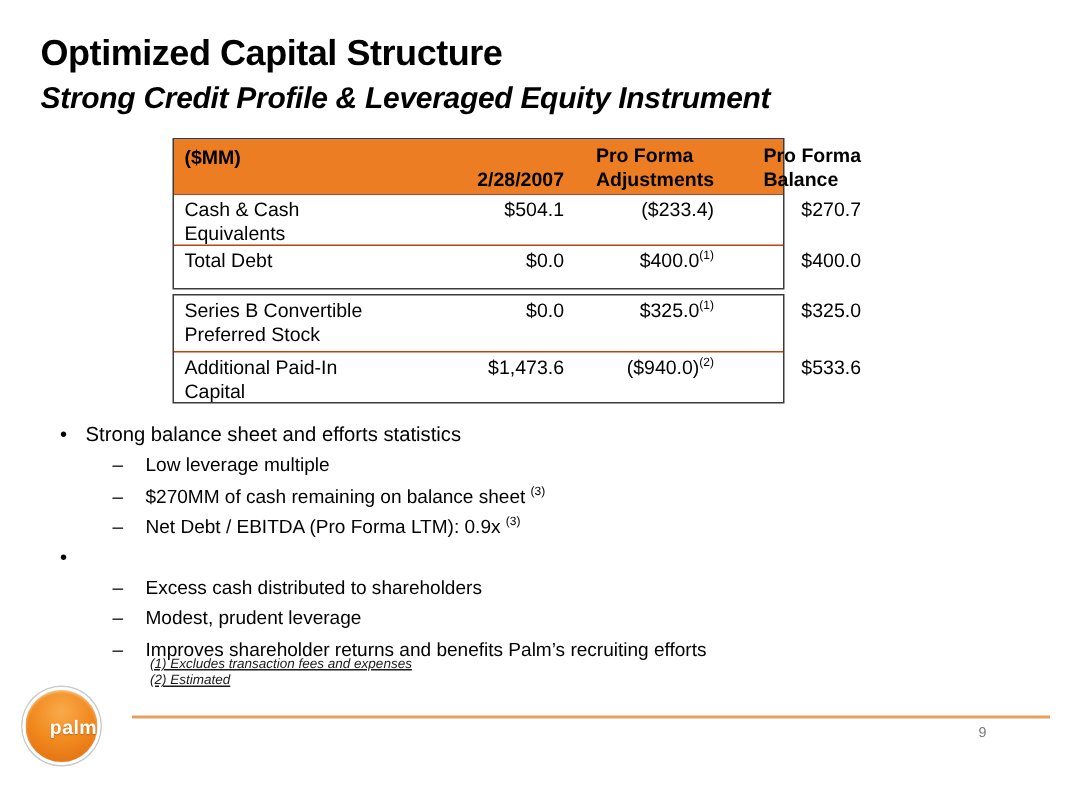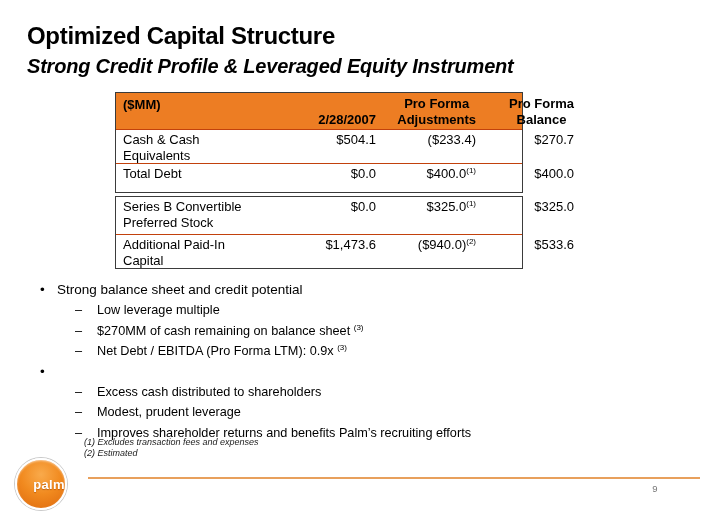--- a/index.html
+++ b/index.html
@@ -20,42 +20,42 @@
   .table-wrap { position:absolute; left:115px; top:92px; width:408px; font-size:13px; line-height:15.5px; }
   .tbox { border:1px solid #3b3b3b; background:#fff; }
   .tbox.lower { margin-top:3px; }
   .trow { display:grid; grid-template-columns:158px 102px 100px 106px; }
   .trow + .trow { border-top:1px solid #c2410c; }
   .thead { background:#ED7D23; min-height:36px; }
   .th { font-weight:bold; }
   .th.c1 { padding:4px 0 0 7px; }
   .th.c2, .th.c3, .th.c4 {
     display:flex; align-items:flex-end; justify-content:flex-end;
-    text-align:center; padding-bottom:2px; white-space:pre-line;
+    text-align:left; padding-bottom:2px; white-space:pre-line;
   }
   .th.c4 { padding-right:8px; }
   .td { padding-top:2px; }
   .td.c1 { padding-left:7px; white-space:pre-line; }
   .td.c2, .td.c3, .td.c4 { text-align:right; }
   .td.c4 { padding-right:8px; }
   .r1 { min-height:34px; }
   .r2 { min-height:29px; }
   .r3 { min-height:37px; }
   .r4 { min-height:34px; }
   sup { font-size:8px; vertical-align:super; line-height:0; }
 
   
   .bullets { position:absolute; left:40px; top:280px; width:665px; }
   .l1 { display:flex; font-size:13.5px; line-height:20.4px; }
   .l1 .mk { width:17px; flex:0 0 17px; }
   .l2 { display:flex; font-size:12.7px; line-height:20.4px; margin-left:35px; }
   .l2 .mk { width:22px; flex:0 0 22px; }
 
   
-  .footnotes { position:absolute; left:84px; top:437px; font-size:9px; font-style:italic; line-height:11.3px; color:#1a1a1a; }
+  .footnotes { position:absolute; left:100px; top:437px; font-size:9px; font-style:italic; line-height:11.3px; color:#1a1a1a;text-decoration:underline; }
 
   
   .footer-line { position:absolute; left:88px; top:477px; width:612px; height:2px; background:#E8A05C; }
   .page-num { position:absolute; left:645px; top:483px; width:20px; text-align:center; font-size:9.5px; color:#777; }
 
   
   .logo {
     position:absolute; left:15px; top:458px; width:52px; height:52px;
     border-radius:50%;
     background:radial-gradient(circle at 50% 30%, #F9AA4B 0%, #F18A1F 48%, #DE690D 100%);
@@ -113,21 +113,21 @@
       <div class="td c2">$1,473.6</div>
       <div class="td c3"><span>($940.0)</span><sup>(2)</sup></div>
       <div class="td c4">$533.6</div>
     </div>
   </div>
 </div>
 
 <div class="bullets">
   <div class="l1">
     <span class="mk">•</span>
-    <span>Strong balance sheet and credit potential</span>
+    <span>Strong balance sheet and efforts statistics</span>
   </div>
   <div class="l2">
     <span class="mk">–</span>
     <span>Low leverage multiple</span>
   </div>
   <div class="l2">
     <span class="mk">–</span>
     <span><span>$270MM of cash remaining on balance sheet </span><sup>(3)</sup></span>
   </div>
   <div class="l2">

